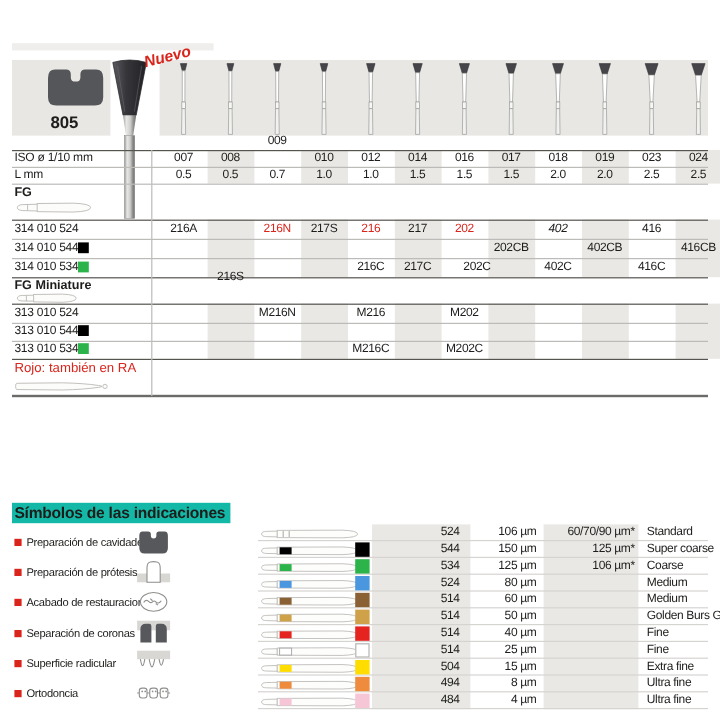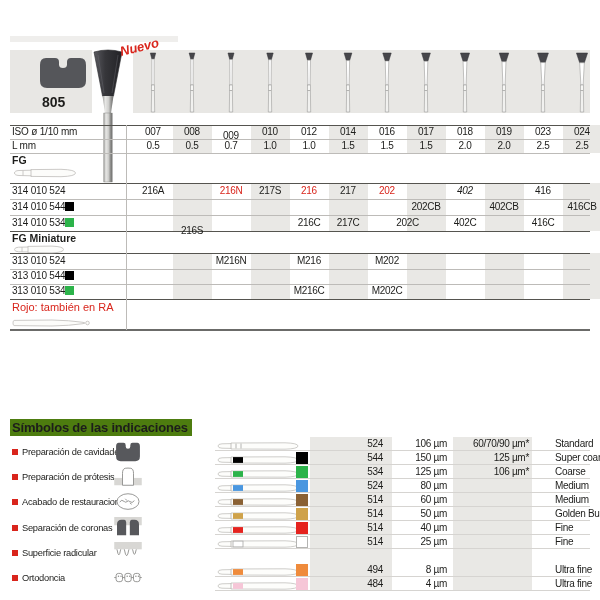--- a/index.html
+++ b/index.html
@@ -24,35 +24,35 @@
   .sw{position:absolute;width:9px;height:9px;}
   .family{position:absolute;font-size:14px;font-weight:bold;}
   .nuevo{position:absolute;font-size:13px;font-weight:bold;font-style:italic;color:#d9251c;
          transform:rotate(-14deg);transform-origin:left bottom;}
   .footnote-red{position:absolute;font-size:11px;font-weight:normal;color:#d9251c;line-height:12px;}
   .colbur{position:absolute;width:30px;height:62px;}
   .secillus{position:absolute;}
   
   #symbols{position:absolute;left:10px;top:419px;width:200px;height:178px;}
   #granu{position:absolute;left:215px;top:419px;width:375px;height:178px;}
-  .panel-title{position:absolute;left:0;top:0;height:17px;background:#4d7c0f;
+  .panel-title{position:absolute;left:0;top:0;height:17px;background:#14b8a6;
                font-size:13px;font-weight:bold;line-height:17px;padding-left:2px;
                box-sizing:border-box;letter-spacing:-0.2px;white-space:nowrap;}
   .bullet{position:absolute;width:6px;height:6px;background:#d9251c;}
   .sym-label{position:absolute;font-size:9.3px;letter-spacing:-0.25px;line-height:12px;white-space:nowrap;}
   .sym-icon{position:absolute;width:30px;height:22px;}
   .gblock{position:absolute;background:#e9e8e5;top:18px;height:154px;}
   .grow{position:absolute;left:0;width:375px;height:14px;border-bottom:1px solid #d6d4d1;box-sizing:border-box;}
   .grod{position:absolute;left:0;top:1px;}
   .gsw{position:absolute;left:81px;top:1px;width:12px;height:12px;}
   .gtxt{position:absolute;top:1px;font-size:10px;line-height:12px;letter-spacing:-0.3px;white-space:nowrap;}
   .gcode{left:95px;width:73px;text-align:right;}
   .ggrain{left:177px;width:55px;text-align:right;}
   .gextra{left:238px;width:76px;text-align:right;}
-  .gname{left:340px;}
+  .gname{left:324px;}
 </style>
 </head>
 <body>
 
 <div class="page">
 
   <section id="burtable">
     <div class="topstrip"></div>
 
     <div class="band" style="left:0;top:14px;width:82px;height:63px"></div>
@@ -143,21 +143,21 @@
     <polygon points="13.6,38.5 16.4,38.5 16.7,60 13.3,60" fill="#f1f1ef" stroke="#9c9c9a" stroke-width="0.6"></polygon>
   </svg></div>
       <div class="cellv" style="left: 162.5px; top: 90px;">008</div>
       <div class="cellv" style="left: 162.5px; top: 104px;">0.5</div>
       <div class="colbur" style="left: 206px; top: 16px;"><svg width="30" height="62" viewBox="0 0 30 62">
     <polygon points="11.969999999999999,1 18.03,1 16.2726,7.48 13.7274,7.48" fill="#46464a" stroke="#303034" stroke-width="0.5"></polygon>
     <polygon points="13.7274,7.48 16.2726,7.48 16.1,33 13.9,33" fill="#ffffff" stroke="#9c9c9a" stroke-width="0.6"></polygon>
     <rect x="13.5" y="33" width="3" height="5.5" fill="#f7f7f5" stroke="#9c9c9a" stroke-width="0.6"></rect>
     <polygon points="13.6,38.5 16.4,38.5 16.7,60 13.3,60" fill="#f1f1ef" stroke="#9c9c9a" stroke-width="0.6"></polygon>
   </svg></div>
-      <div class="cellv" style="left: 201.5px; top: 94px;">009</div>
+      <div class="cellv" style="left: 201.5px; top: 76px;">009</div>
       <div class="cellv" style="left: 201.5px; top: 104px;">0.7</div>
       <div class="colbur" style="left: 245px; top: 16px;"><svg width="30" height="62" viewBox="0 0 30 62">
     <polygon points="11.8,1 18.2,1 16.344,7.7 13.656,7.7" fill="#46464a" stroke="#303034" stroke-width="0.5"></polygon>
     <polygon points="13.656,7.7 16.344,7.7 16.1,33 13.9,33" fill="#ffffff" stroke="#9c9c9a" stroke-width="0.6"></polygon>
     <rect x="13.5" y="33" width="3" height="5.5" fill="#f7f7f5" stroke="#9c9c9a" stroke-width="0.6"></rect>
     <polygon points="13.6,38.5 16.4,38.5 16.7,60 13.3,60" fill="#f1f1ef" stroke="#9c9c9a" stroke-width="0.6"></polygon>
   </svg></div>
       <div class="cellv" style="left: 240.5px; top: 90px;">010</div>
       <div class="cellv" style="left: 240.5px; top: 104px;">1.0</div>
       <div class="colbur" style="left: 284px; top: 16px;"><svg width="30" height="62" viewBox="0 0 30 62">
@@ -241,21 +241,21 @@
       <div class="cellv" style="left: 513.5px; top: 148.5px;">416</div>
       <div class="code" style="left: 2px; top: 164.5px;">314 010 544</div>
       <div class="sw" style="left: 55px; top: 165.5px; background: rgb(0, 0, 0);"></div>
       <div class="cellv" style="left: 396.5px; top: 164.5px;">202CB</div>
       <div class="cellv" style="left: 474.5px; top: 164.5px;">402CB</div>
       <div class="cellv" style="left: 552.5px; top: 164.5px;">416CB</div>
       <div class="code" style="left: 2px; top: 180.5px;">314 010 534</div>
       <div class="sw" style="left: 55px; top: 181.5px; background: rgb(44, 179, 74);"></div>
       <div class="cellv" style="left: 279.5px; top: 180.5px;">216C</div>
       <div class="cellv" style="left: 318.5px; top: 180.5px;">217C</div>
-      <div class="cellv" style="left: 349px; top: 180.5px; padding-left: 29px;">202C</div>
+      <div class="cellv" style="left: 339px; top: 180.5px; padding-left: 29px;">202C</div>
       <div class="cellv" style="left: 435.5px; top: 180.5px;">402C</div>
       <div class="cellv" style="left: 513.5px; top: 180.5px;">416C</div>
       <div class="seclabel" style="left: 2px; top: 196px;">FG Miniature</div>
       <div class="secillus" style="left: 2px; top: 206px;"><svg width="54" height="13" viewBox="0 0 54 13">
     <path d="M2.5,6.5 Q2.5,4.4 6.5,4.2 L16,4 L16,3.4 L40,3.1 Q51.5,3.6 51.5,6.5 Q51.5,9.4 40,9.9 L16,9.6 L16,9 L6.5,8.8 Q2.5,8.6 2.5,6.5 Z" fill="#fcfcfa" stroke="#bfbdba" stroke-width="0.8"></path>
     <path d="M10,4.1 V8.9 M16,3.4 V9.6" stroke="#bfbdba" stroke-width="0.8" fill="none"></path>
         </svg></div>
       <div class="code" style="left: 2px; top: 218.5px;">313 010 524</div>
       <div class="cellv" style="left: 201.5px; top: 218.5px;">M216N</div>
       <div class="cellv" style="left: 279.5px; top: 218.5px;">M216</div>
@@ -419,20 +419,31 @@
         <div class="grod"><svg width="86" height="12" viewBox="0 0 86 12">
     <path d="M3,6 Q3,3.9 7,3.8 L16,3.6 L16,3.0 L70,2.8 Q83,3.2 83,6 Q83,8.8 70,9.2 L16,9.0 L16,8.4 L7,8.2 Q3,8.1 3,6 Z" fill="#fdfdfb" stroke="#c2c0bd" stroke-width="0.8"></path>
     <path d="M16,3 V9" stroke="#c2c0bd" fill="none"></path>
             <rect x="18" y="3.1" width="10" height="5.8" fill="#ffffff" stroke="#a9a9a7" stroke-width="0.8"></rect>
           </svg></div>
         <div class="gsw" style="background: rgb(255, 255, 255); border: 1px solid rgb(180, 180, 178); box-sizing: border-box;"></div>
         <div class="gtxt gcode">514</div>
         <div class="gtxt ggrain">25 µm</div>
         <div class="gtxt gname">Fine</div>
       </div>
+      <div class="grow" style="top: 130px;">
+        <div class="grod"><svg width="86" height="12" viewBox="0 0 86 12">
+    <path d="M3,6 Q3,3.9 7,3.8 L16,3.6 L16,3.0 L70,2.8 Q83,3.2 83,6 Q83,8.8 70,9.2 L16,9.0 L16,8.4 L7,8.2 Q3,8.1 3,6 Z" fill="#fdfdfb" stroke="#c2c0bd" stroke-width="0.8"></path>
+    <path d="M16,3 V9" stroke="#c2c0bd" fill="none"></path>
+            <rect x="18" y="3.1" width="10" height="5.8" fill="#ffdd00"></rect>
+          </svg></div>
+        <div class="gsw" style="background: rgb(255, 221, 0);"></div>
+        <div class="gtxt gcode">504</div>
+        <div class="gtxt ggrain">15 µm</div>
+        <div class="gtxt gname">Extra fine</div>
+      </div>
       <div class="grow" style="top: 144px;">
         <div class="grod"><svg width="86" height="12" viewBox="0 0 86 12">
     <path d="M3,6 Q3,3.9 7,3.8 L16,3.6 L16,3.0 L70,2.8 Q83,3.2 83,6 Q83,8.8 70,9.2 L16,9.0 L16,8.4 L7,8.2 Q3,8.1 3,6 Z" fill="#fdfdfb" stroke="#c2c0bd" stroke-width="0.8"></path>
     <path d="M16,3 V9" stroke="#c2c0bd" fill="none"></path>
             <rect x="18" y="3.1" width="10" height="5.8" fill="#ef8b3c"></rect>
           </svg></div>
         <div class="gsw" style="background: rgb(239, 139, 60);"></div>
         <div class="gtxt gcode">494</div>
         <div class="gtxt ggrain">8 µm</div>
         <div class="gtxt gname">Ultra fine</div>

